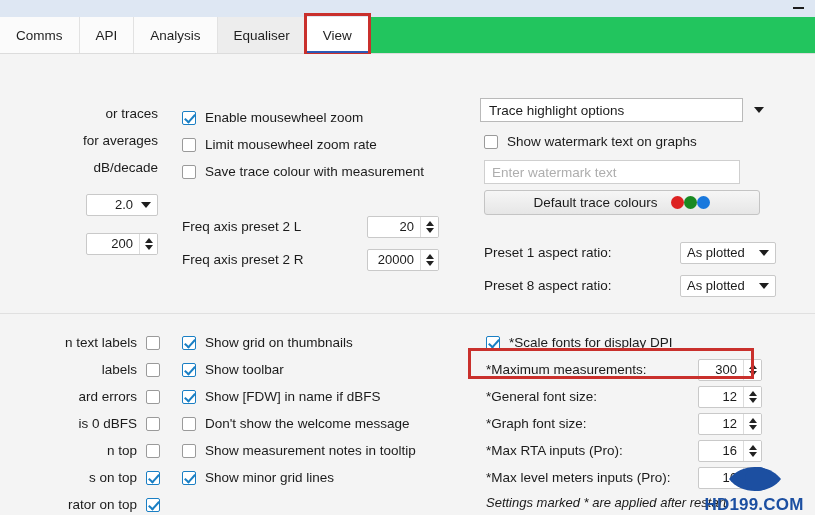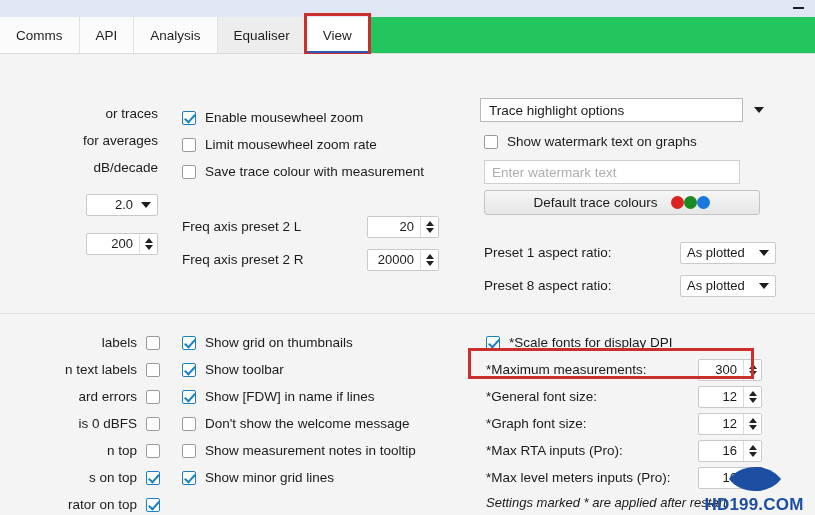--- a/index.html
+++ b/index.html
@@ -395,25 +395,25 @@
         </div>
       </div>
     </div>
   </div>
 
   <div class="pane" id="pane-bottom">
 
     <div class="col-left">
       <div style="height:15px"></div>
       <div class="cbrow cbrow-right" style="padding-right:10px">
+        <span class="cblabel clip-left">n text labels</span>
+        <span class="cb"></span>
+      </div>
+      <div class="cbrow cbrow-right" style="padding-right:10px">
         <span class="cblabel clip-left"> labels</span>
-        <span class="cb"></span>
-      </div>
-      <div class="cbrow cbrow-right" style="padding-right:10px">
-        <span class="cblabel clip-left">n text labels</span>
         <span class="cb"></span>
       </div>
       <div class="cbrow cbrow-right" style="padding-right:10px">
         <span class="cblabel clip-left">ard errors</span>
         <span class="cb"></span>
       </div>
       <div class="cbrow cbrow-right" style="padding-right:10px">
         <span class="cblabel clip-left"> is 0 dBFS</span>
         <span class="cb"></span>
       </div>
@@ -436,21 +436,21 @@
       <div class="cbrow">
         <span class="cb on"></span>
         <span class="cblabel">Show grid on thumbnails</span>
       </div>
       <div class="cbrow">
         <span class="cb on"></span>
         <span class="cblabel">Show toolbar</span>
       </div>
       <div class="cbrow">
         <span class="cb on"></span>
-        <span class="cblabel">Show [FDW] in name if lines</span>
+        <span class="cblabel">Show [FDW] in name if dBFS</span>
       </div>
       <div class="cbrow">
         <span class="cb"></span>
         <span class="cblabel">Don't show the welcome message</span>
       </div>
       <div class="cbrow">
         <span class="cb"></span>
         <span class="cblabel">Show measurement notes in tooltip</span>
       </div>
       <div class="cbrow">

